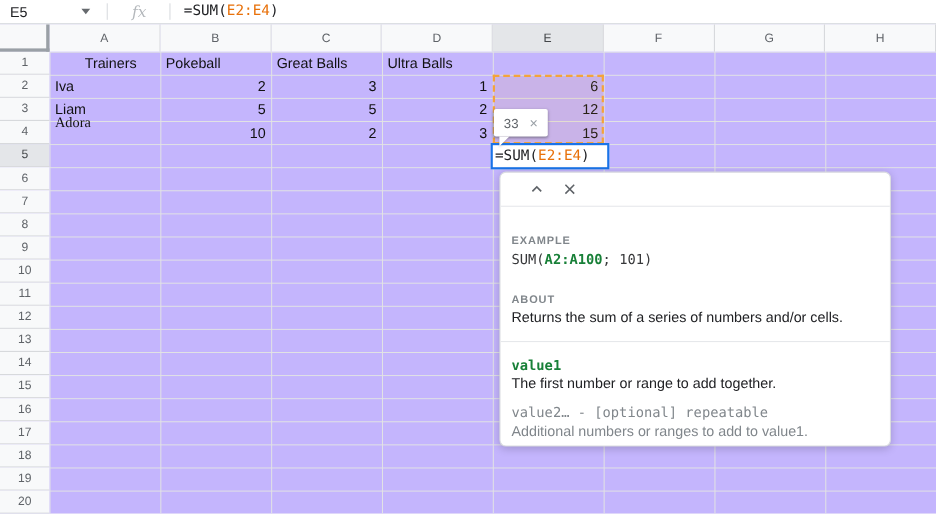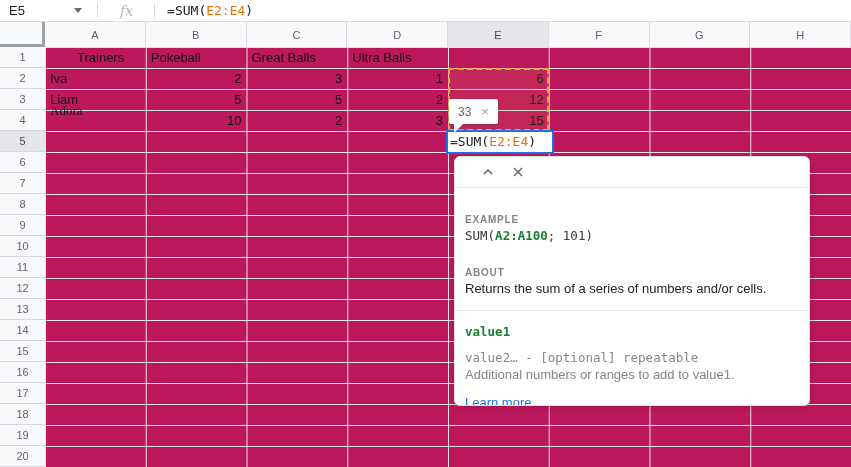--- a/index.html
+++ b/index.html
@@ -1,18 +1,18 @@
 <!DOCTYPE html>
 <html><head>
 <meta charset="utf-8">
 <style>
   * { margin:0; padding:0; box-sizing:border-box; }
   html,body { width:851px; height:467px; overflow:hidden; background:#fff;
               font-family:"Liberation Sans", sans-serif; }
-  #app { position:relative; width:851px; height:467px; background:#be185d; }
+  #app { position:relative; width:851px; height:467px; background:#c4b5fd; }
 
   
   #formula-bar { position:absolute; left:0; top:0; width:851px; height:22px;
     background:#fff; border-bottom:1px solid #d9dce0; display:flex; align-items:center; z-index:6; }
   #name-box { width:97px; height:100%; display:flex; align-items:center;
     justify-content:space-between; padding:0 15px 0 9px; cursor:pointer; }
   #name-box .ref { font-size:13px; color:#202124; }
   .dd-caret { width:0; height:0; border-left:4px solid transparent;
     border-right:4px solid transparent; border-top:5px solid #666a6e; }
   .vdiv { width:1px; height:15px; background:#dadce0; }
@@ -174,19 +174,20 @@
           </svg>
       </span>
     </div>
     <div id="help-body">
       <div class="sec-label">EXAMPLE</div>
       <div class="code-line mono"><span>SUM(</span><span class="arg-green">A2:A100</span><span>; 101)</span></div>
       <div class="sec-label">ABOUT</div>
       <div class="about-text">Returns the sum of a series of numbers and/or cells.</div>
       <div class="hp-divider"></div>
       <div class="arg-name mono arg-green">value1</div>
+      <div class="arg-desc">The first number or range to add together.</div>
       <div class="arg2-line mono">value2… - [optional] repeatable</div>
       <div class="arg2-desc">Additional numbers or ranges to add to value1.</div>
       <a class="learn-more">Learn more</a>
     </div>
   </div>
 
 </div>
 
 </body></html>

